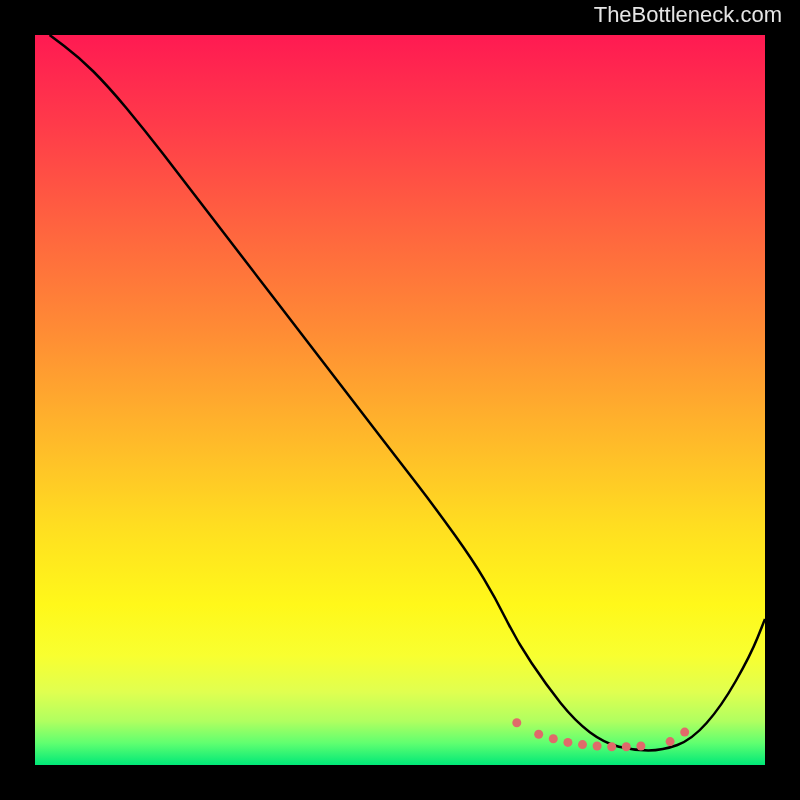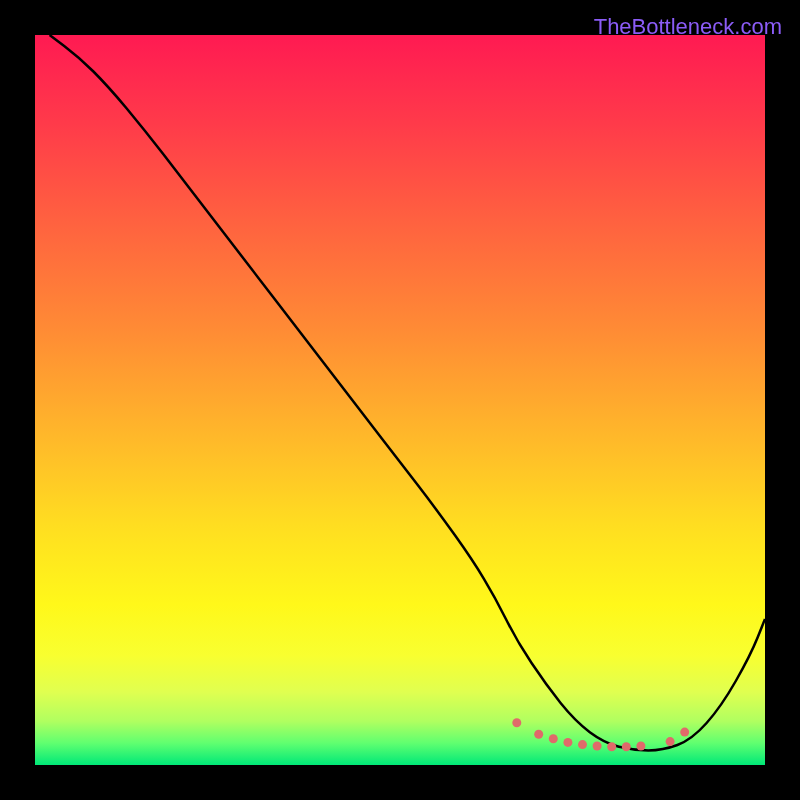--- a/index.html
+++ b/index.html
@@ -5,23 +5,23 @@
   * { margin: 0; padding: 0; box-sizing: border-box; }
   body {
     width: 800px;
     height: 800px;
     background: #000;
     position: relative;
     font-family: Arial, sans-serif;
   }
   .attribution {
     position: absolute;
-    top: 14px;
+    top: 2px;
     right: 18px;
-    color: #8b5cf6;
+    color: #e5e5e5;
     font-size: 22px;
     font-weight: 400;
   }
   .plot-area {
     position: absolute;
     left: 35px;
     top: 35px;
     width: 730px;
     height: 730px;
     overflow: hidden;

